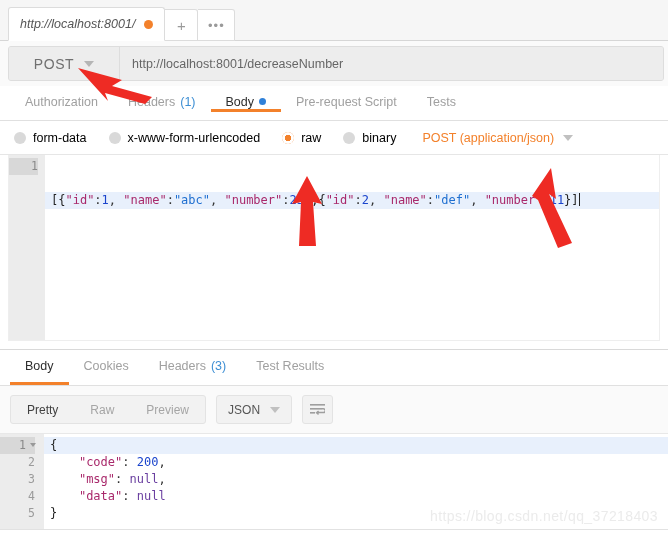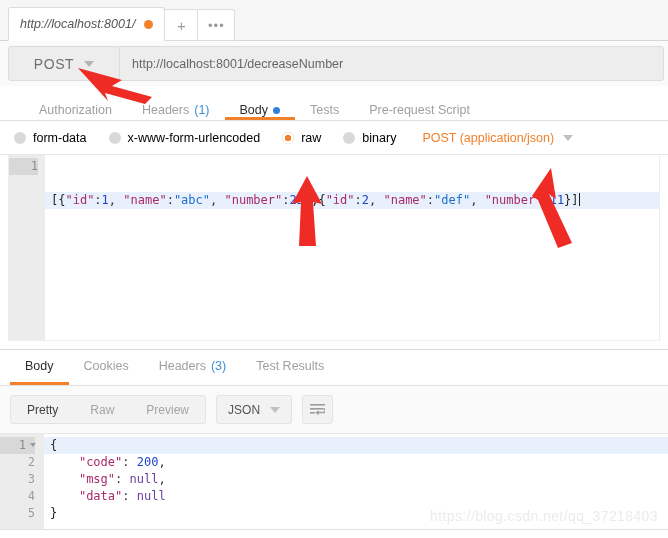--- a/index.html
+++ b/index.html
@@ -127,22 +127,22 @@
     color: #666;
     font-size: 12.5px;
   }
 
   
   .reqtabs {
     height: 35px;
     background: #ffffff;
     border-bottom: 1px solid #e0e0e0;
     display: flex;
-    align-items: flex-end;
-    padding-left: 24px;
+    align-items: center;
+    padding-left: 10px;
     box-sizing: border-box;
     flex: 0 0 auto;
   }
   .rt {
     display: flex;
     align-items: center;
     gap: 5px;
     padding: 0 15px;
     color: #a0a0a0;
     font-size: 12.5px;
@@ -414,24 +414,24 @@
     </div>
     <div class="rt">
       <span>Headers</span>
       <span class="count">(1)</span>
     </div>
     <div class="rt active">
       <span>Body</span>
       <span class="blue-dot"></span>
     </div>
     <div class="rt">
+      <span>Pre-request Script</span>
+    </div>
+    <div class="rt">
       <span>Tests</span>
-    </div>
-    <div class="rt">
-      <span>Pre-request Script</span>
     </div>
   </div>
 
   <div class="moderow">
     <label class="radio">
       <span class="rb"></span>
       <span>form-data</span>
     </label>
     <label class="radio">
       <span class="rb"></span>

